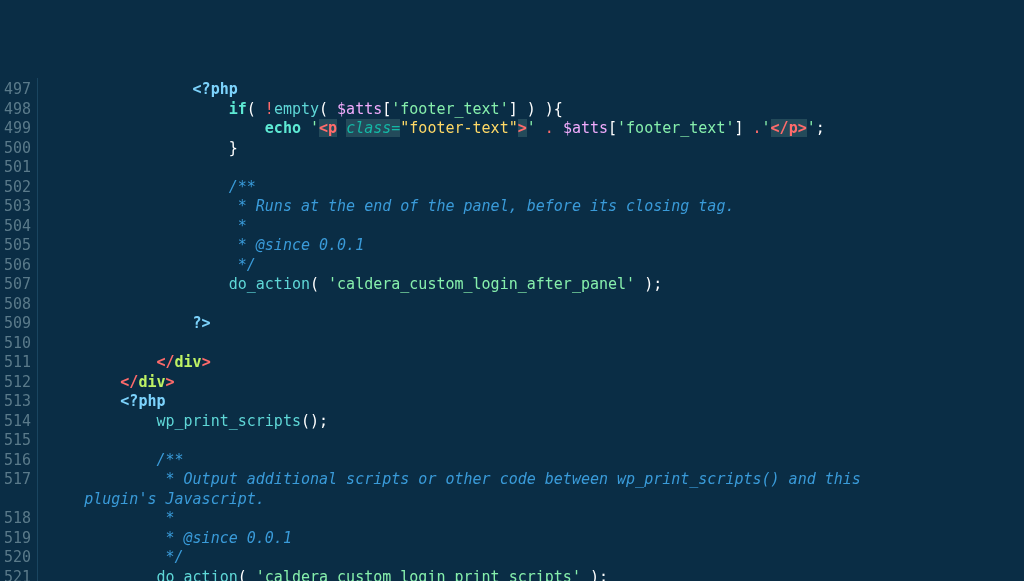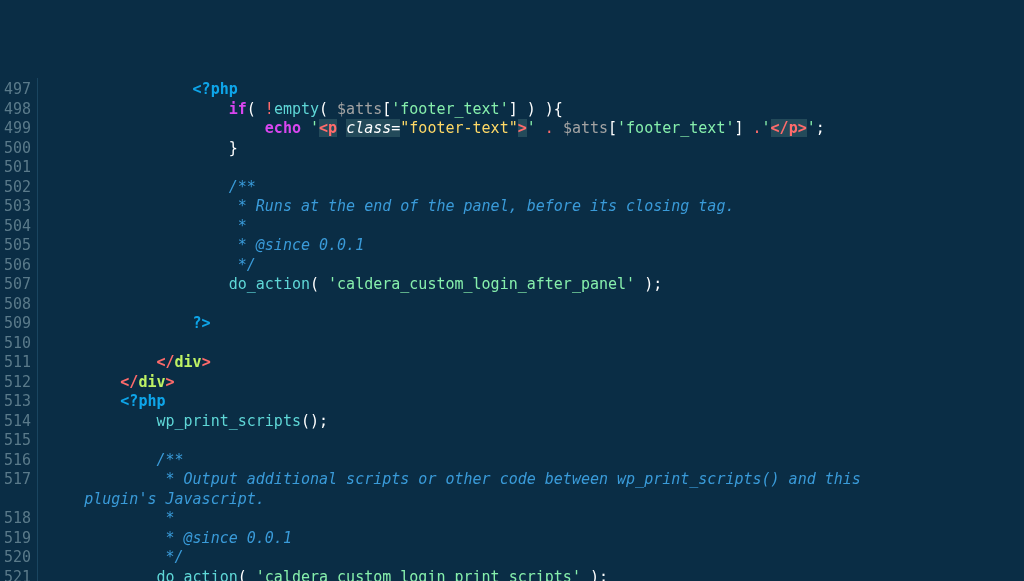--- a/index.html
+++ b/index.html
@@ -27,28 +27,28 @@
       text-align: center;
     }
     .code {
       padding: 2px 0 2px 10px;
       flex: 1;
     }
     .code-line {
       display: block;
       min-height: 19.5px;
     }
-    .php-tag { color: #0ea5e9; font-weight: bold; }
-    .keyword { color: #d946ef; font-weight: bold; }
+    .php-tag { color: #7dd3fc; font-weight: bold; }
+    .keyword { color: #5eead4; font-weight: bold; }
     .func { color: #5fd7d7; }
     .string { color: #86efac; }
     .tag-in-str { color: #ff6b6b; background: #234a5a; font-weight: bold; }
-    .attr-in-str { color: #ffffff; font-style: italic; background: #234a5a; }
+    .attr-in-str { color: #14b8a6; font-style: italic; background: #234a5a; }
     .val-in-str { color: #ffd966; }
-    .var { color: #a3a3a3; }
+    .var { color: #f0abfc; }
     .bracket { color: #ffffff; }
     .paren { color: #ffffff; }
     .op { color: #ff6b6b; }
     .punct { color: #ffffff; }
     .comment { color: #3a9bd9; font-style: italic; }
     .tag { color: #ff6b6b; font-weight: bold; }
     .tagname { color: #bef264; font-weight: bold; }
   </style>
 </head>
 <body>

